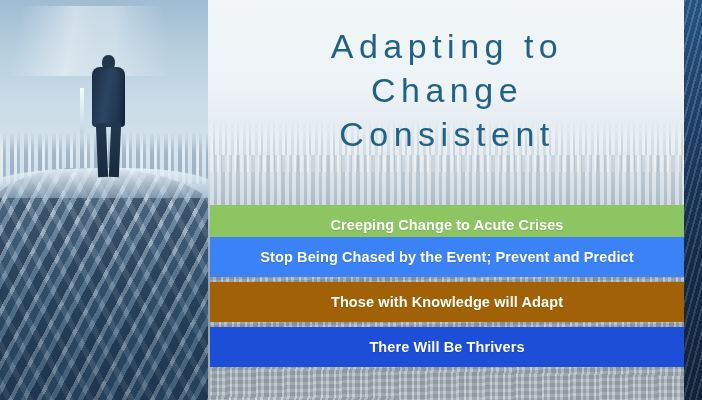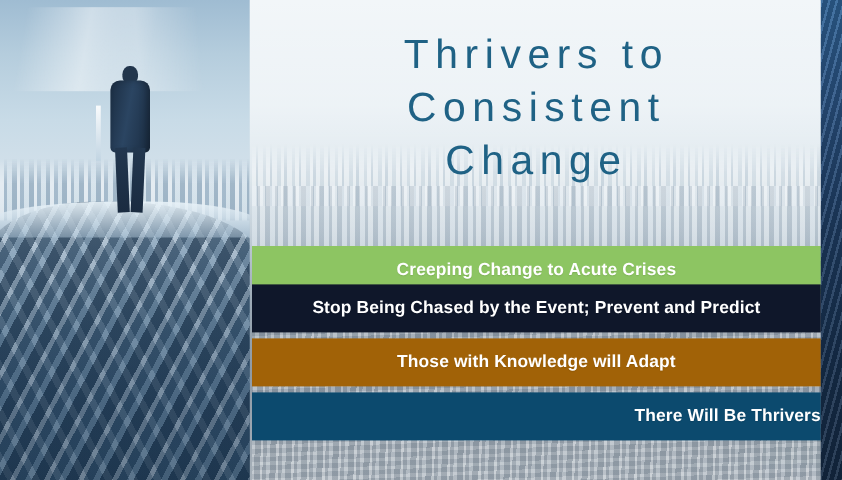--- a/index.html
+++ b/index.html
@@ -240,35 +240,35 @@
     <div class="lp-cliff-top"></div>
     <div class="lp-man">
       <div class="head"></div>
       <div class="torso"></div>
       <div class="leg-l"></div>
       <div class="leg-r"></div>
     </div>
   </div>
 
   <div class="title-block" style="color: rgb(31, 98, 133);">
-    <span class="title-line">Thrivers to</span>
+    <span class="title-line">Adapting to</span>
+    <span class="title-line">Change</span>
     <span class="title-line">Consistent</span>
-    <span class="title-line">Change</span>
   </div>
 
   <div class="bars">
     <div class="bar bar-0" style="background: rgb(141, 197, 98);">
       <span>Creeping Change to Acute Crises</span>
     </div>
-    <div class="bar bar-1" style="background: #0f172a;">
+    <div class="bar bar-1" style="background: #3b82f6;">
       <span>Stop Being Chased by the Event; Prevent and Predict</span>
     </div>
     <div class="bar bar-2" style="background: #a16207;">
       <span>Those with Knowledge will Adapt</span>
     </div>
-    <div class="bar bar-3" style="background: #0c4a6e; justify-content: flex-end;">
+    <div class="bar bar-3" style="background: #1d4ed8;">
       <span>There Will Be Thrivers</span>
     </div>
   </div>
 
   <div class="right-edge"></div>
 
 </div>
 
 </body></html>

